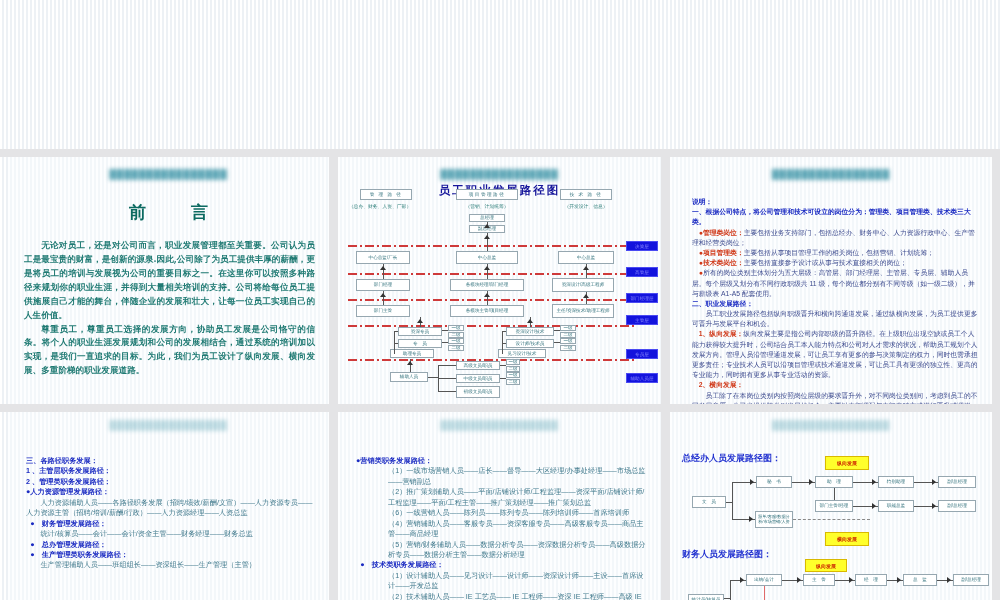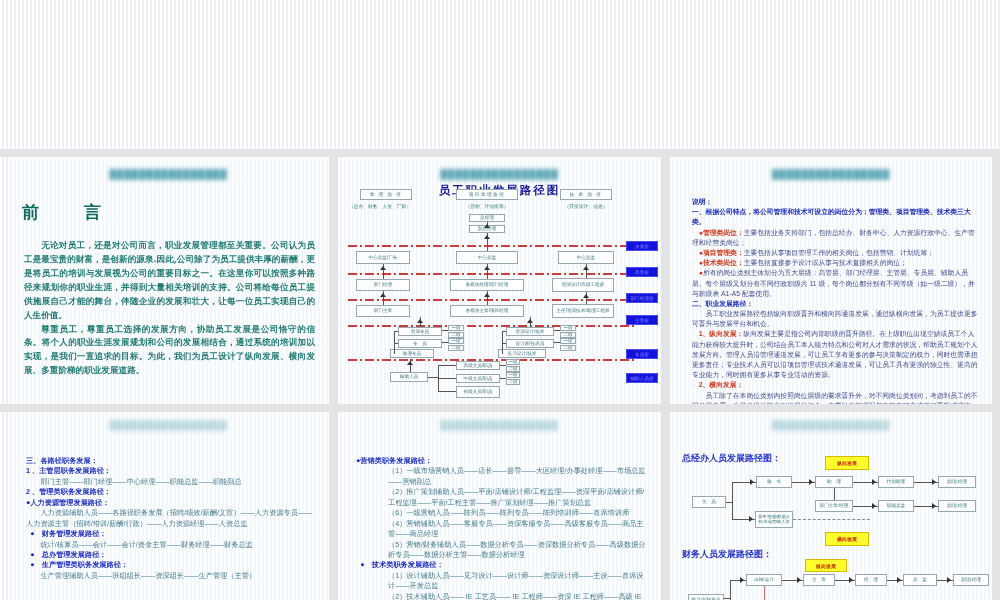--- a/index.html
+++ b/index.html
@@ -6,21 +6,21 @@
   body{font-family:"Liberation Sans","DejaVu Sans",sans-serif;}
   .canvas{position:relative;width:1000px;height:600px;overflow:hidden;
     background:repeating-linear-gradient(90deg,#ffffff 0 2px,#edf1f5 2px 4px);}
   .band{position:absolute;background:#e4e4e6;}
   .slide{position:absolute;overflow:hidden;box-sizing:border-box;
     background:repeating-linear-gradient(90deg,#fdfeff 0 2px,#f3f7fa 2px 4px);}
   .wm{position:absolute;top:12px;left:0;right:0;text-align:center;color:#2f8da1;
     filter:blur(2px);opacity:.8;font-size:9px;font-weight:bold;letter-spacing:1px;}
   .wm.light{opacity:.32;top:8px;}
   
-  .s1-title{position:absolute;top:44px;left:0;right:0;text-align:left;color:#0c6a61;
+  .s1-title{position:absolute;top:44px;left:0;right:0;text-align:center;color:#0c6a61;
     font-family:"DejaVu Serif","Liberation Serif",serif;font-weight:bold;font-size:17px;letter-spacing:14px;text-indent:14px;}
   .s1-body{position:absolute;top:82px;left:16px;right:14px;}
   .s1-body p{margin:0;color:#1f7a73;font-weight:bold;font-size:8.6px;line-height:1.62;
     text-indent:2em;text-align:justify;font-family:"DejaVu Serif","Liberation Serif",serif;}
   
   .s2-title{position:absolute;top:26px;left:0;right:0;text-align:center;color:#17179b;
     font-weight:bold;font-size:11.5px;letter-spacing:2px;}
   .fb{position:absolute;border:1px solid #96a7b0;background:#fff;color:#2e6f7a;
     font-size:4.6px;line-height:1.15;display:flex;align-items:center;justify-content:center;
     text-align:center;padding:1px;box-sizing:border-box;overflow:hidden;}
@@ -188,21 +188,20 @@
         <div class="line p"><span>员工除了在本岗位类别内按照岗位层级的要求晋升外，对不同岗位类别间，考虑到员工的不同发展意愿，公司也提供跨类别发展的机会，主要以内部调配与内部竞聘方式进行晋升或调岗。</span></div>
       </div>
   </div>
 
   <div class="slide s45" style="left:8px;top:412px;width:321px;height:188px;">
     <div class="wm light">████████████████</div>
     <div class="txt">
 
     <div class="line h"><span>三、各路径职务发展：</span></div>
         <div class="line h2"><span>1 、主管层职务发展路径：</span></div>
-        <div class="line chain"><span>部门主管——部门经理——中心经理——职能总监——职能副总</span></div>
         <div class="line h2"><span>2 、管理类职务发展路径：</span></div>
         <div class="line hb"><span>●人力资源管理发展路径：</span></div>
         <div class="line chain"><span>人力资源辅助人员——各路径职务发展（招聘/绩效/薪酬/文宣）——人力资源专员——人力资源主管（招聘/培训/薪酬/行政）——人力资源经理——人资总监</span></div>
         <div class="line hb2"><span>●　财务管理发展路径：</span></div>
         <div class="line chain"><span>统计/核算员——会计——会计/资金主管——财务经理——财务总监</span></div>
         <div class="line hb2"><span>●　总办管理发展路径：</span></div>
         <div class="line hb2"><span>●　生产管理类职务发展路径：</span></div>
         <div class="line chain"><span>生产管理辅助人员——班组组长——资深组长——生产管理（主管）</span></div>
       </div>
   </div>

